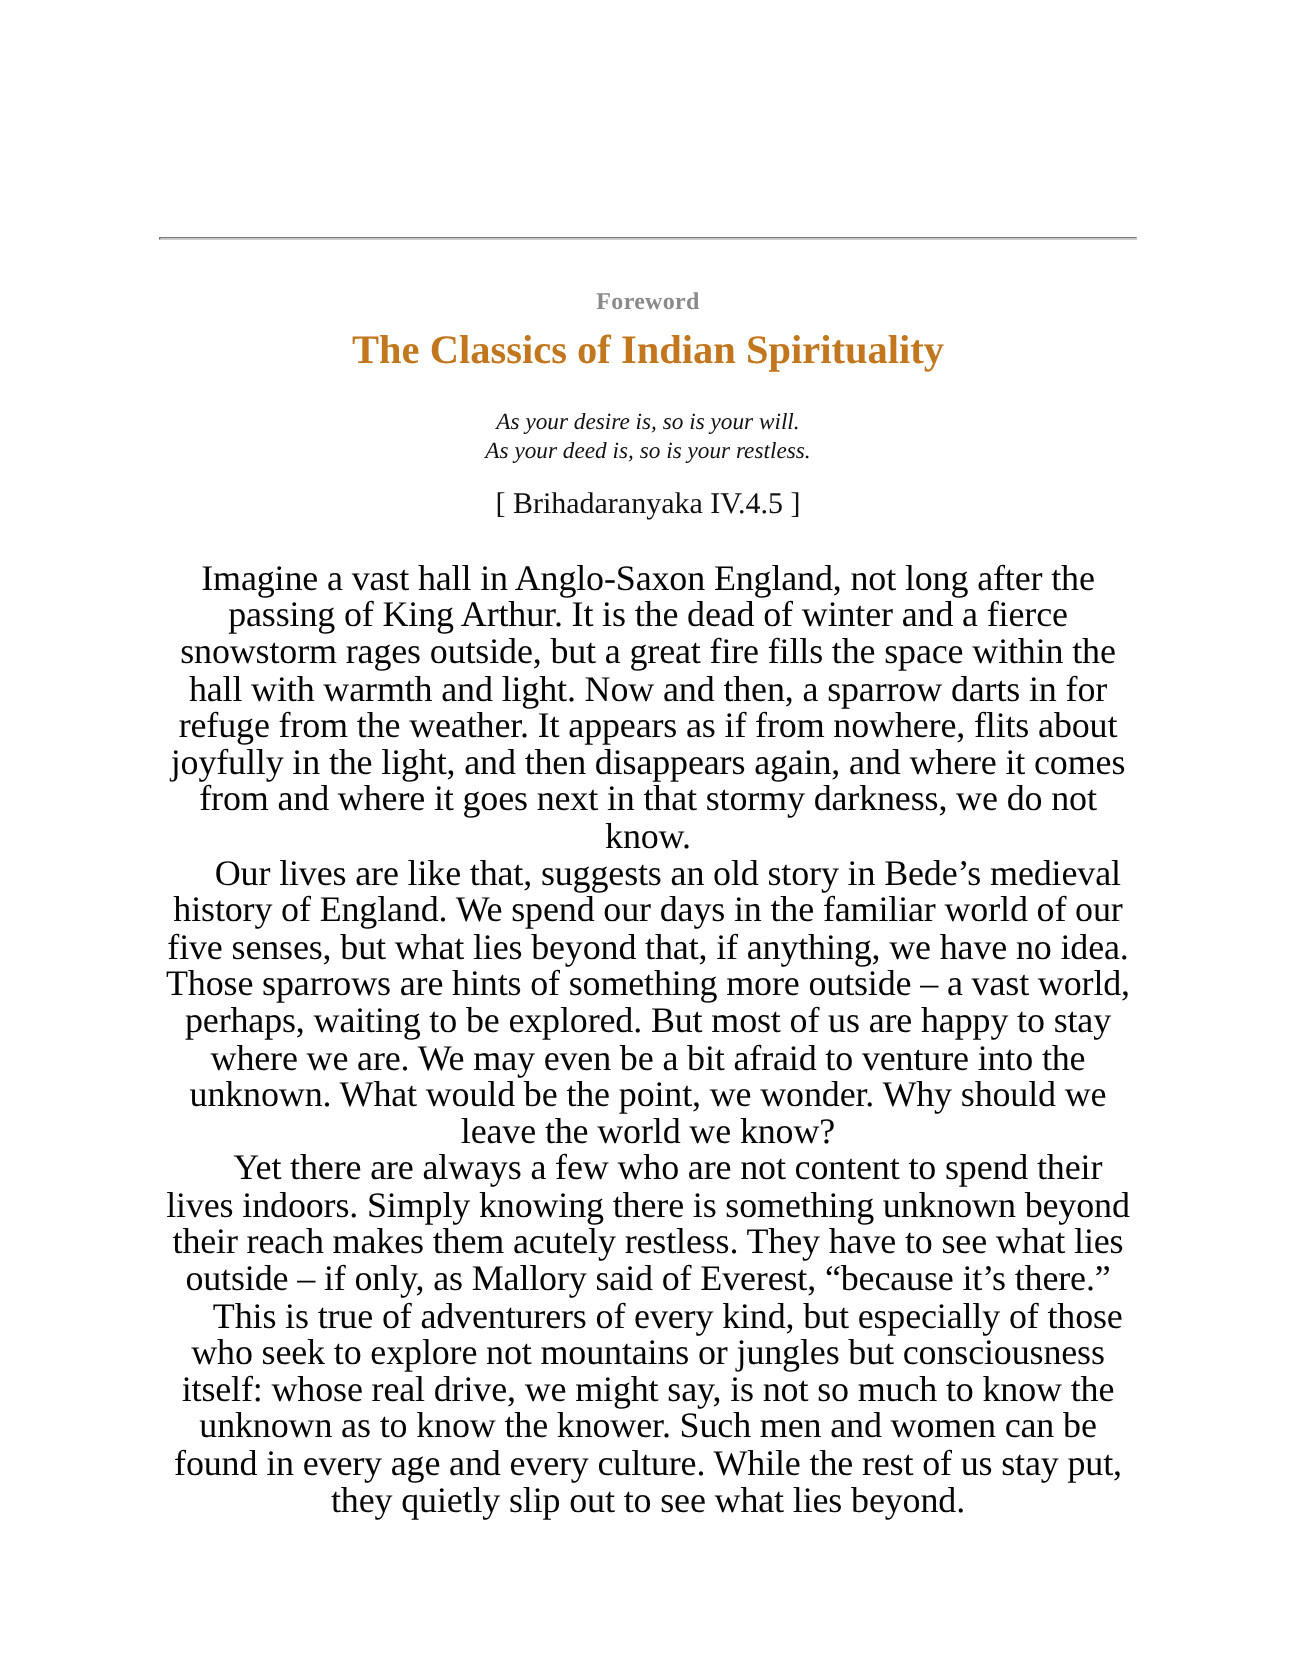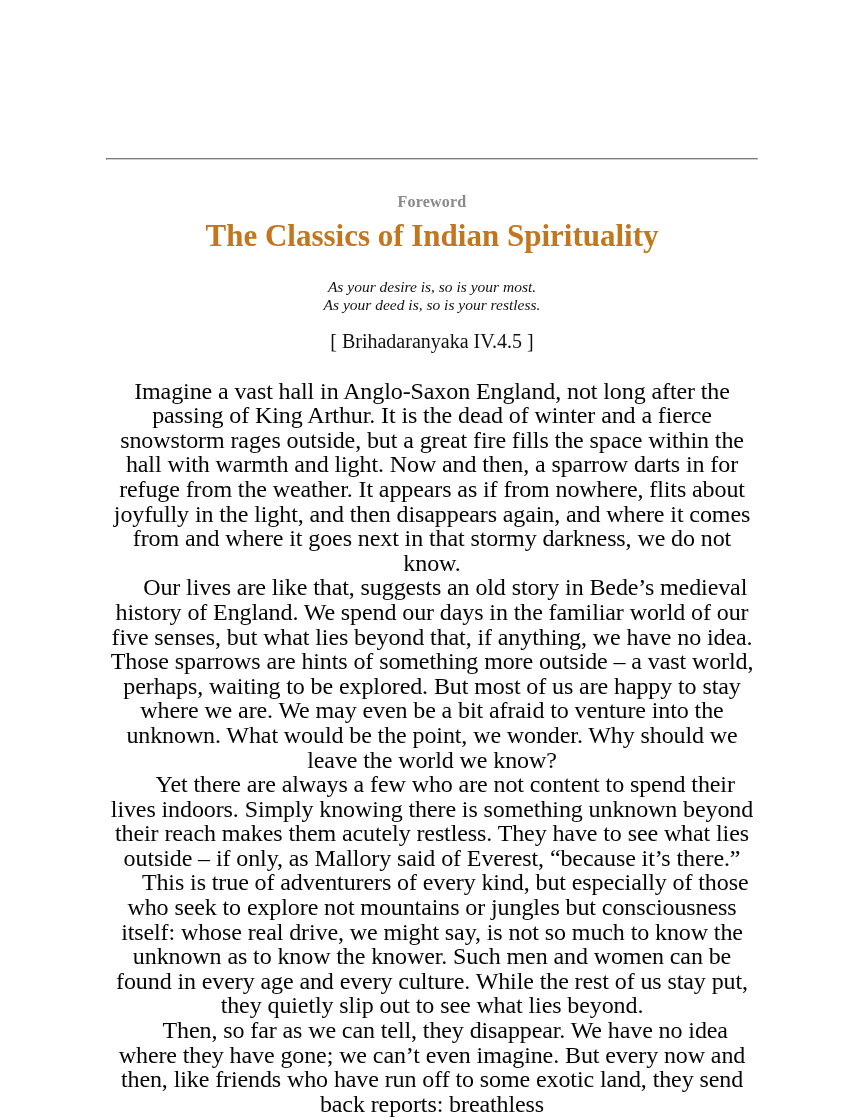--- a/index.html
+++ b/index.html
@@ -32,21 +32,21 @@
     text-align: center;
     font-weight: bold;
     font-size: 16px;
     letter-spacing: 0.2px;
     color: #8a8a8a;
   }
   .page-title {
     margin: 6px 0 0 0;
     text-align: center;
     font-weight: bold;
-    font-size: 31px;
+    font-size: 27px;
     line-height: 1.2;
     color: #c2771e;
   }
   .epigraph {
     margin-top: 24px;
     text-align: center;
     font-style: italic;
     font-size: 15.5px;
     line-height: 18.2px;
     color: #111111;
@@ -80,28 +80,27 @@
 <div class="page">
   <div class="content">
 
     <hr class="divider">
 
     <div class="section-label">Foreword</div>
 
     <h1 class="page-title">The Classics of Indian Spirituality</h1>
 
     <div class="epigraph">
-      <div class="epigraph-line">As your desire is, so is your most.</div>
+      <div class="epigraph-line">As your desire is, so is your will.</div>
       <div class="epigraph-line">As your deed is, so is your restless.</div>
     </div>
 
     <div class="citation">[ Brihadaranyaka IV.4.5 ]</div>
 
     <div class="body-text">
       <p>Imagine a vast hall in Anglo-Saxon England, not long after the passing of King Arthur. It is the dead of winter and a fierce snowstorm rages outside, but a great fire fills the space within the hall with warmth and light. Now and then, a sparrow darts in for refuge from the weather. It appears as if from nowhere, flits about joyfully in the light, and then disappears again, and where it comes from and where it goes next in that stormy darkness, we do not know.</p>
       <p>Our lives are like that, suggests an old story in Bede’s medieval history of England. We spend our days in the familiar world of our five senses, but what lies beyond that, if anything, we have no idea. Those sparrows are hints of something more outside – a vast world, perhaps, waiting to be explored. But most of us are happy to stay where we are. We may even be a bit afraid to venture into the unknown. What would be the point, we wonder. Why should we leave the world we know?</p>
       <p>Yet there are always a few who are not content to spend their lives indoors. Simply knowing there is something unknown beyond their reach makes them acutely restless. They have to see what lies outside – if only, as Mallory said of Everest, “because it’s there.”</p>
       <p>This is true of adventurers of every kind, but especially of those who seek to explore not mountains or jungles but consciousness itself: whose real drive, we might say, is not so much to know the unknown as to know the knower. Such men and women can be found in every age and every culture. While the rest of us stay put, they quietly slip out to see what lies beyond.</p>
-      <p>Then, so far as we can tell, they disappear. We have no idea where they have gone; we can’t even imagine. But every now and then, like friends who have run off to some exotic land, they send back reports: breathless</p>
     </div>
 
   </div>
 </div>
 
 </body></html>

